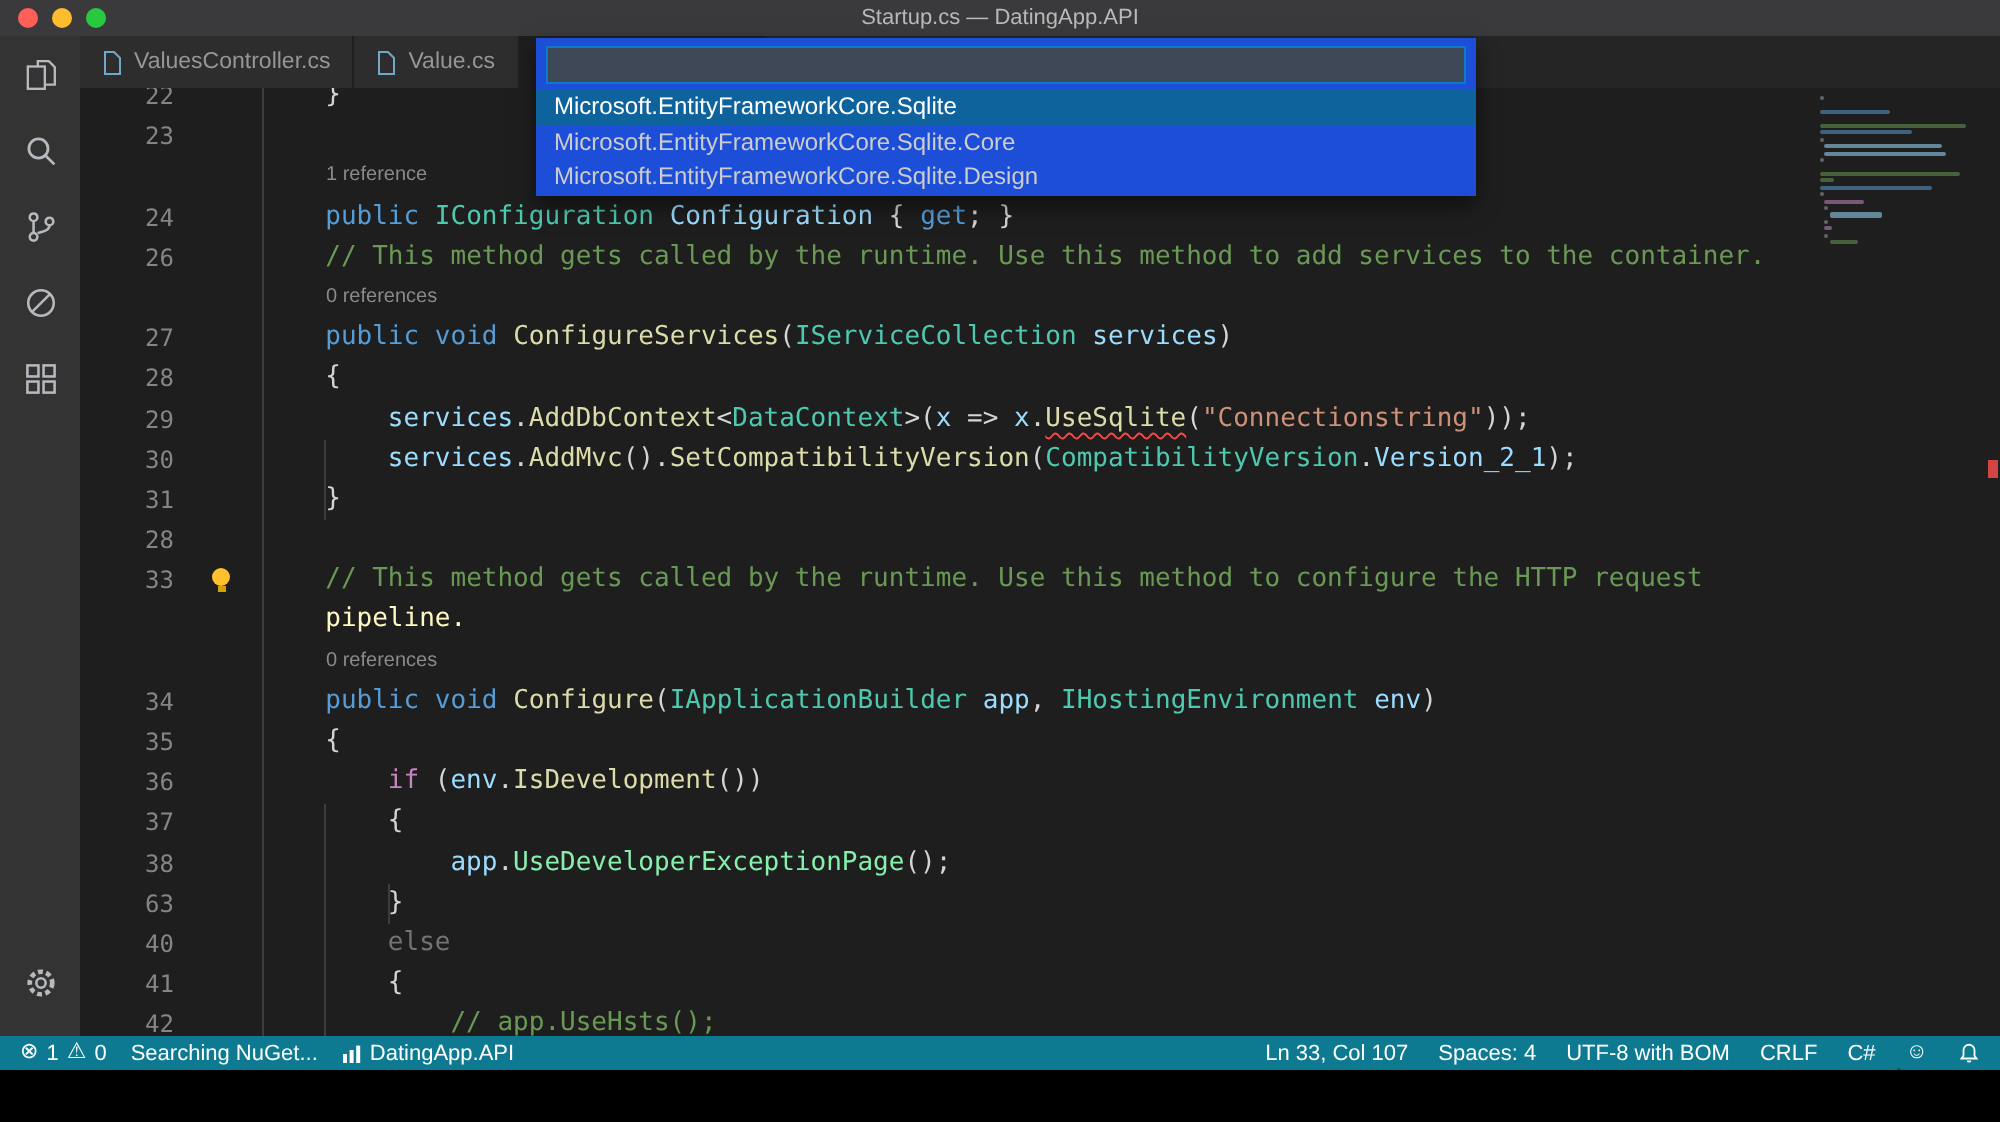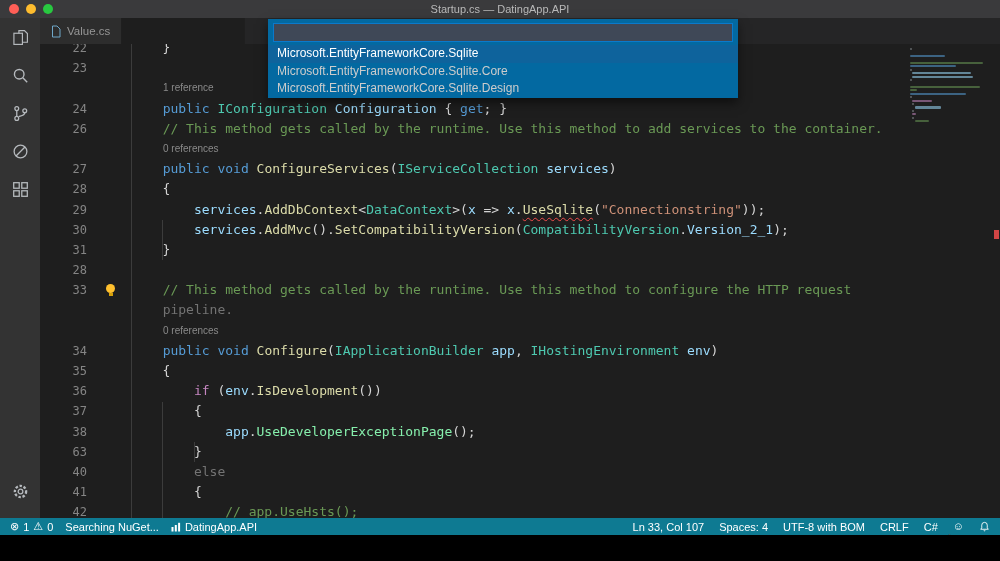--- a/index.html
+++ b/index.html
@@ -34,21 +34,21 @@
   .squiggle{text-decoration:underline;text-decoration-style:wavy;text-decoration-color:#f14c4c;text-decoration-thickness:1px;text-underline-offset:3px;}
   .bulb{position:absolute;left:66px;top:4px;width:9px;height:9px;background:#ffc02e;border-radius:50%;}
   .bulb::after{content:"";position:absolute;left:2.5px;top:9px;width:4px;height:3px;background:#d5a00a;}
 
   
   .minimap{position:absolute;right:8px;top:4px;width:88px;}
   .mmr{height:2.1px;margin-bottom:1.35px;border-radius:1px;opacity:0.55;}
   .ovr-err{position:absolute;right:1px;top:186px;width:5px;height:9px;background:rgba(241,76,76,0.85);}
 
   
-  .quickinput{position:absolute;left:268px;top:19px;width:470px;background:#0369a1;box-shadow:0 5px 10px rgba(0,0,0,0.5);z-index:20;}
+  .quickinput{position:absolute;left:268px;top:19px;width:470px;background:#1d4ed8;box-shadow:0 5px 10px rgba(0,0,0,0.5);z-index:20;}
   .qi-input{display:block;box-sizing:border-box;margin:4px 5px 3px 5px;width:calc(100% - 10px);height:19px;background:#3f4857;border:1px solid #0a7acc;color:#e8e8e8;font-size:12px;padding:0 5px;outline:none;font-family:"Liberation Sans",sans-serif;}
   .qir{height:17.7px;line-height:17.7px;font-size:12px;color:#cccccc;padding:0 9px;white-space:nowrap;overflow:hidden;}
   .qir.sel{color:#ffffff;}
 
   
   .statusbar{position:absolute;left:0;right:0;bottom:0;height:17px;color:#ffffff;font-size:11px;display:flex;align-items:center;justify-content:space-between;padding:0 10px;box-sizing:border-box;}
   .sb-group{display:flex;align-items:center;gap:12px;white-space:nowrap;}
   .sb-item{display:flex;align-items:center;gap:4px;}
   .sb-ico{font-size:11px;line-height:17px;}
 
@@ -107,20 +107,26 @@
     <div class="ab-spacer"></div>
     <div class="ab-icon ab-bottom">
       <svg width="17" height="17" viewBox="0 0 16 16" fill="none" stroke="currentColor">
         <circle cx="8" cy="8" r="2.2" stroke-width="1.2"></circle>
         <circle cx="8" cy="8" r="5.3" stroke-width="2.2" stroke-dasharray="2.3 1.6"></circle>
       </svg>
     </div>
   </div>
 
   <div class="tabbar">
+    <div class="tab">
+      <svg width="10" height="13" viewBox="0 0 10 13">
+          <path d="M1.5 1h4.5l3 3v8H1.5z" fill="none" stroke="#6fa8c9" stroke-width="1"></path>
+        </svg>
+      <span>ValuesController.cs</span>
+    </div>
     <div class="tab">
       <svg width="10" height="13" viewBox="0 0 10 13">
           <path d="M1.5 1h4.5l3 3v8H1.5z" fill="none" stroke="#6fa8c9" stroke-width="1"></path>
         </svg>
       <span>Value.cs</span>
     </div>
     <div class="tab active">
       <span></span>
     </div>
   </div>
@@ -139,21 +145,21 @@
         <div class="r"><span class="nln">24</span><span class="cde"><span style="color: rgb(212, 212, 212);">        </span><span style="color: rgb(86, 156, 214);">public</span><span style="color: rgb(212, 212, 212);"> </span><span style="color: rgb(78, 201, 176);">IConfiguration</span><span style="color: rgb(212, 212, 212);"> </span><span style="color: rgb(156, 220, 254);">Configuration</span><span style="color: rgb(212, 212, 212);"> { </span><span style="color: rgb(86, 156, 214);">get</span><span style="color: rgb(212, 212, 212);">; }</span></span></div>
         <div class="r"><span class="nln">26</span><span class="cde"><span style="color: rgb(212, 212, 212);">        </span><span style="color: rgb(106, 153, 85);">// This method gets called by the runtime. Use this method to add services to the container.</span></span></div>
         <div class="r"><span class="lens">0 references</span></div>
         <div class="r"><span class="nln">27</span><span class="cde"><span style="color: rgb(212, 212, 212);">        </span><span style="color: rgb(86, 156, 214);">public</span><span style="color: rgb(212, 212, 212);"> </span><span style="color: rgb(86, 156, 214);">void</span><span style="color: rgb(212, 212, 212);"> </span><span style="color: rgb(220, 220, 170);">ConfigureServices</span><span style="color: rgb(212, 212, 212);">(</span><span style="color: rgb(78, 201, 176);">IServiceCollection</span><span style="color: rgb(212, 212, 212);"> </span><span style="color: rgb(156, 220, 254);">services</span><span style="color: rgb(212, 212, 212);">)</span></span></div>
         <div class="r"><span class="nln">28</span><span class="cde"><span style="color: rgb(212, 212, 212);">        {</span></span></div>
         <div class="r"><span class="nln">29</span><span class="cde"><span style="color: rgb(212, 212, 212);">            </span><span style="color: rgb(156, 220, 254);">services</span><span style="color: rgb(212, 212, 212);">.</span><span style="color: rgb(220, 220, 170);">AddDbContext</span><span style="color: rgb(212, 212, 212);">&lt;</span><span style="color: rgb(78, 201, 176);">DataContext</span><span style="color: rgb(212, 212, 212);">&gt;(</span><span style="color: rgb(156, 220, 254);">x</span><span style="color: rgb(212, 212, 212);"> </span><span style="color: rgb(212, 212, 212);">=&gt;</span><span style="color: rgb(212, 212, 212);"> </span><span style="color: rgb(156, 220, 254);">x</span><span style="color: rgb(212, 212, 212);">.</span><span class="squiggle" style="color: rgb(220, 220, 170);">UseSqlite</span><span style="color: rgb(212, 212, 212);">(</span><span style="color: rgb(206, 145, 120);">"Connectionstring"</span><span style="color: rgb(212, 212, 212);">));</span></span></div>
         <div class="r"><span class="nln">30</span><span class="cde"><span style="color: rgb(212, 212, 212);">            </span><span style="color: rgb(156, 220, 254);">services</span><span style="color: rgb(212, 212, 212);">.</span><span style="color: rgb(220, 220, 170);">AddMvc</span><span style="color: rgb(212, 212, 212);">().</span><span style="color: rgb(220, 220, 170);">SetCompatibilityVersion</span><span style="color: rgb(212, 212, 212);">(</span><span style="color: rgb(78, 201, 176);">CompatibilityVersion</span><span style="color: rgb(212, 212, 212);">.</span><span style="color: rgb(156, 220, 254);">Version_2_1</span><span style="color: rgb(212, 212, 212);">);</span></span></div>
         <div class="r"><span class="nln">31</span><span class="cde"><span style="color: rgb(212, 212, 212);">        }</span></span></div>
         <div class="r"><span class="nln">28</span><span class="cde"></span></div>
         <div class="r"><span class="nln">33</span><span class="bulb"></span><span class="cde"><span style="color: rgb(212, 212, 212);">        </span><span style="color: rgb(106, 153, 85);">// This method gets called by the runtime. Use this method to configure the HTTP request</span></span></div>
-        <div class="r"><span class="nln"></span><span class="cde"><span style="color: rgb(212, 212, 212);">        </span><span style="color: #737373;">pipeline.</span></span></div>
+        <div class="r"><span class="nln"></span><span class="cde"><span style="color: rgb(212, 212, 212);">        </span><span style="color: #fef9c3;">pipeline.</span></span></div>
         <div class="r"><span class="lens">0 references</span></div>
         <div class="r"><span class="nln">34</span><span class="cde"><span style="color: rgb(212, 212, 212);">        </span><span style="color: rgb(86, 156, 214);">public</span><span style="color: rgb(212, 212, 212);"> </span><span style="color: rgb(86, 156, 214);">void</span><span style="color: rgb(212, 212, 212);"> </span><span style="color: rgb(220, 220, 170);">Configure</span><span style="color: rgb(212, 212, 212);">(</span><span style="color: rgb(78, 201, 176);">IApplicationBuilder</span><span style="color: rgb(212, 212, 212);"> </span><span style="color: rgb(156, 220, 254);">app</span><span style="color: rgb(212, 212, 212);">, </span><span style="color: rgb(78, 201, 176);">IHostingEnvironment</span><span style="color: rgb(212, 212, 212);"> </span><span style="color: rgb(156, 220, 254);">env</span><span style="color: rgb(212, 212, 212);">)</span></span></div>
         <div class="r"><span class="nln">35</span><span class="cde"><span style="color: rgb(212, 212, 212);">        {</span></span></div>
         <div class="r"><span class="nln">36</span><span class="cde"><span style="color: rgb(212, 212, 212);">            </span><span style="color: rgb(197, 134, 192);">if</span><span style="color: rgb(212, 212, 212);"> (</span><span style="color: rgb(156, 220, 254);">env</span><span style="color: rgb(212, 212, 212);">.</span><span style="color: rgb(220, 220, 170);">IsDevelopment</span><span style="color: rgb(212, 212, 212);">())</span></span></div>
         <div class="r"><span class="nln">37</span><span class="cde"><span style="color: rgb(212, 212, 212);">            {</span></span></div>
         <div class="r"><span class="nln">38</span><span class="cde"><span style="color: rgb(212, 212, 212);">                </span><span style="color: rgb(156, 220, 254);">app</span><span style="color: rgb(212, 212, 212);">.</span><span style="color: #86efac;">UseDeveloperExceptionPage</span><span style="color: rgb(212, 212, 212);">();</span></span></div>
         <div class="r"><span class="nln">63</span><span class="cde"><span style="color: rgb(212, 212, 212);">            }</span></span></div>
         <div class="r"><span class="nln">40</span><span class="cde"><span style="color: rgb(212, 212, 212);">            </span><span style="color: #737373;">else</span></span></div>
         <div class="r"><span class="nln">41</span><span class="cde"><span style="color: rgb(212, 212, 212);">            {</span></span></div>
         <div class="r"><span class="nln">42</span><span class="cde"><span style="color: rgb(212, 212, 212);">                </span><span style="color: rgb(106, 153, 85);">// app.UseHsts();</span></span></div>

